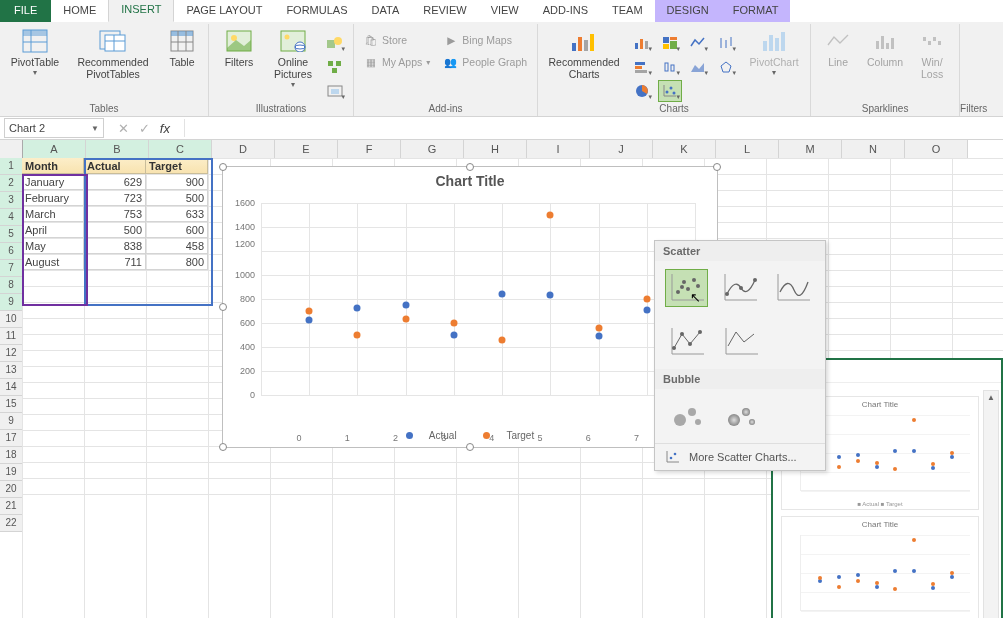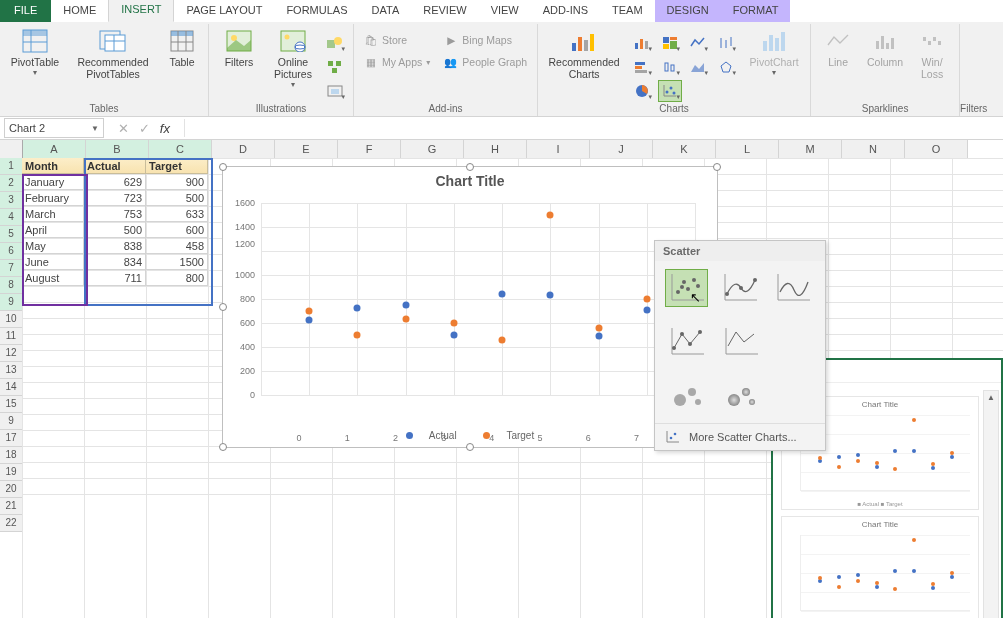--- a/index.html
+++ b/index.html
@@ -499,25 +499,20 @@
       </div>
       <div class="row">
         <div>April</div>
         <div class="num">500</div>
         <div class="num">600</div>
       </div>
       <div class="row">
         <div>May</div>
         <div class="num">838</div>
         <div class="num">458</div>
-      </div>
-      <div class="row">
-        <div>June</div>
-        <div class="num">834</div>
-        <div class="num">1500</div>
       </div>
       <div class="row">
         <div>August</div>
         <div class="num">711</div>
         <div class="num">800</div>
       </div>
     </div>
 
   <div class="selbox" style="left:84px;top:18px;width:125px;height:144px;border-color:#4472c4"></div>
 
@@ -650,20 +645,21 @@
           </svg>
         </div>
       <div class="opt">
           <svg width="38" height="32">
             <line x1="4" y1="28" x2="36" y2="28" stroke="#999"></line>
             <line x1="4" y1="28" x2="4" y2="2" stroke="#999"></line>
             <polyline points="6,20 14,6 22,16 32,8" fill="none" stroke="#666"></polyline>
           </svg>
         </div>
     </div>
+    <div class="sec-h">Bubble</div>
     <div class="opts">
       <div class="opt">
           <svg width="38" height="32">
             <circle cx="12" cy="20" r="6" fill="#888" opacity=".7"></circle>
             <circle cx="24" cy="12" r="4" fill="#888" opacity=".7"></circle>
             <circle cx="30" cy="22" r="3" fill="#888" opacity=".7"></circle>
           </svg>
         </div>
       <div class="opt">
           <svg width="38" height="32">

